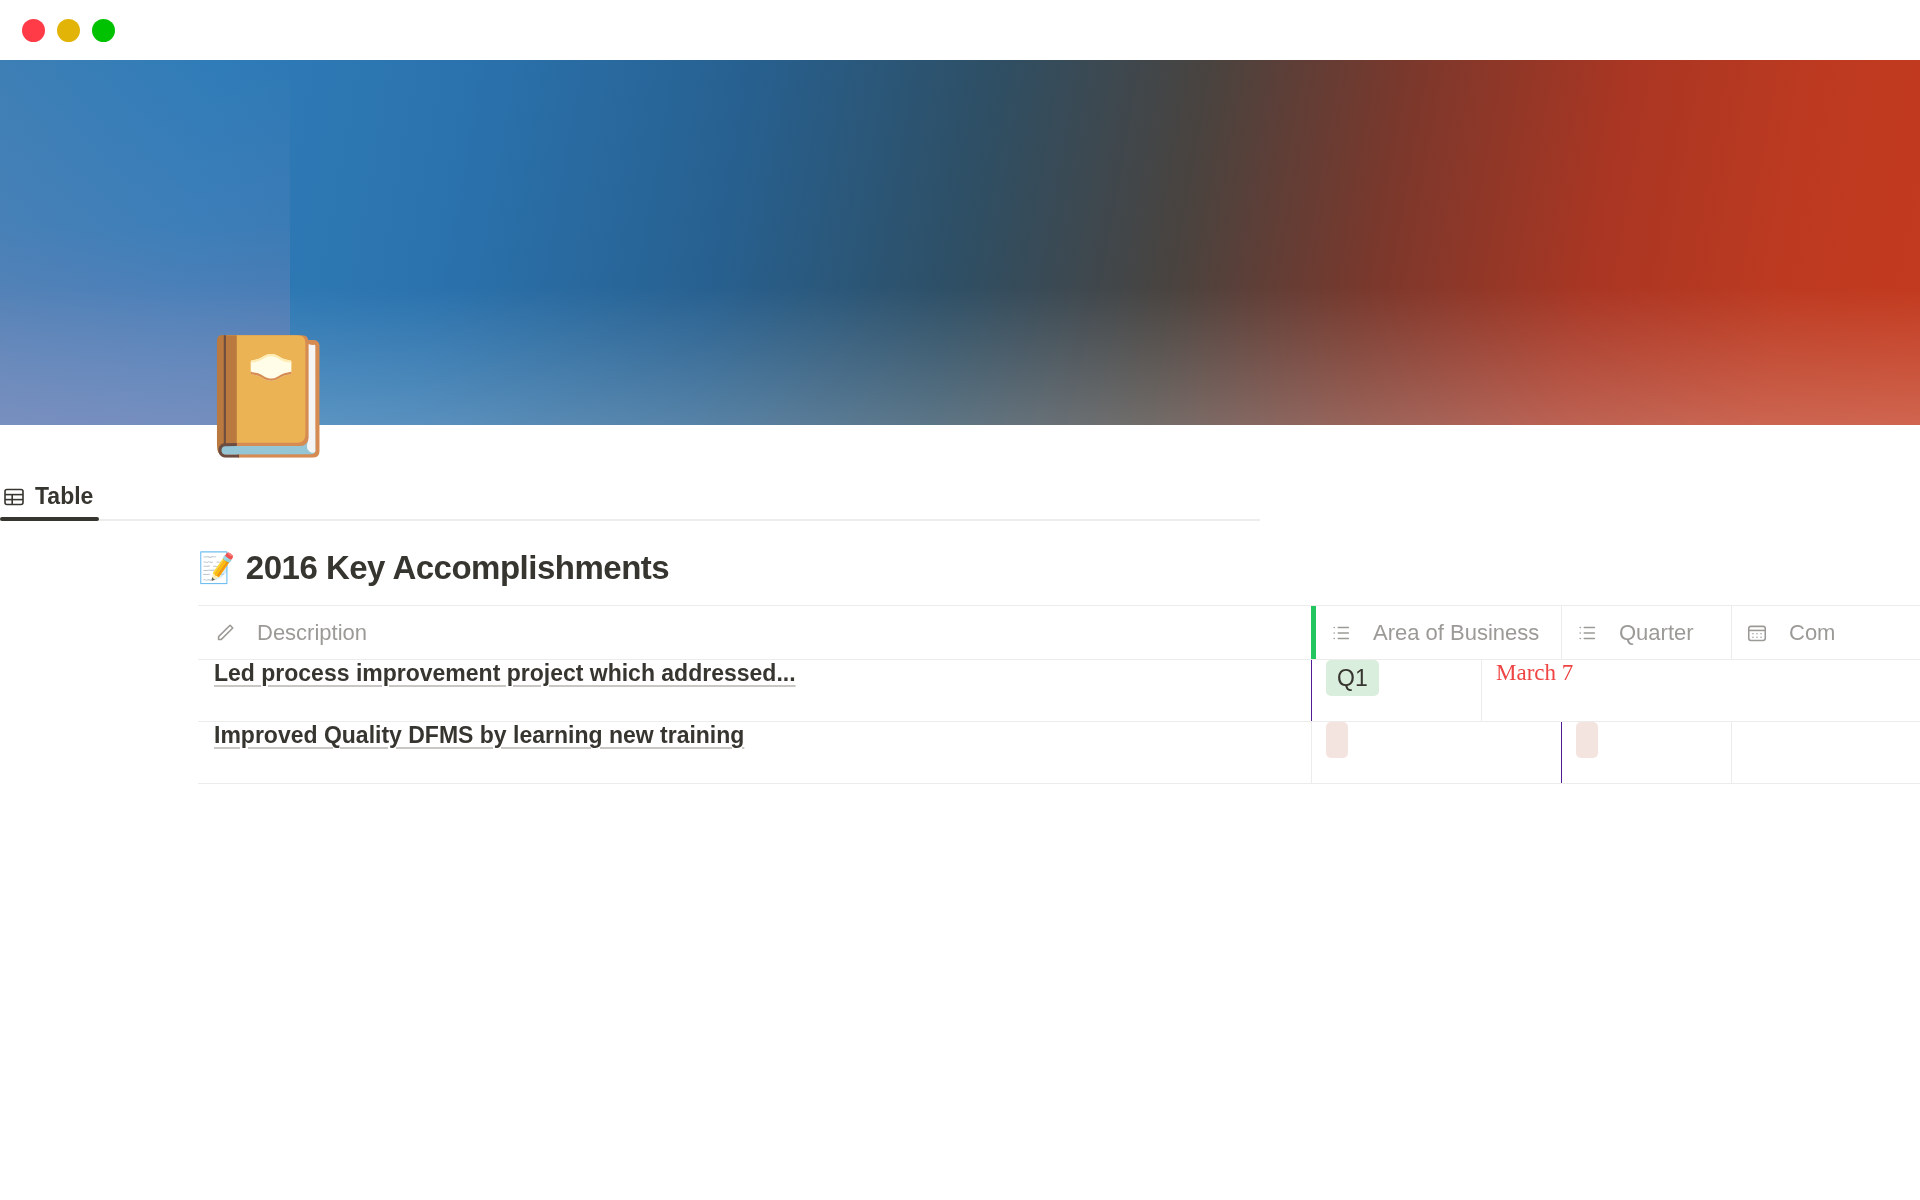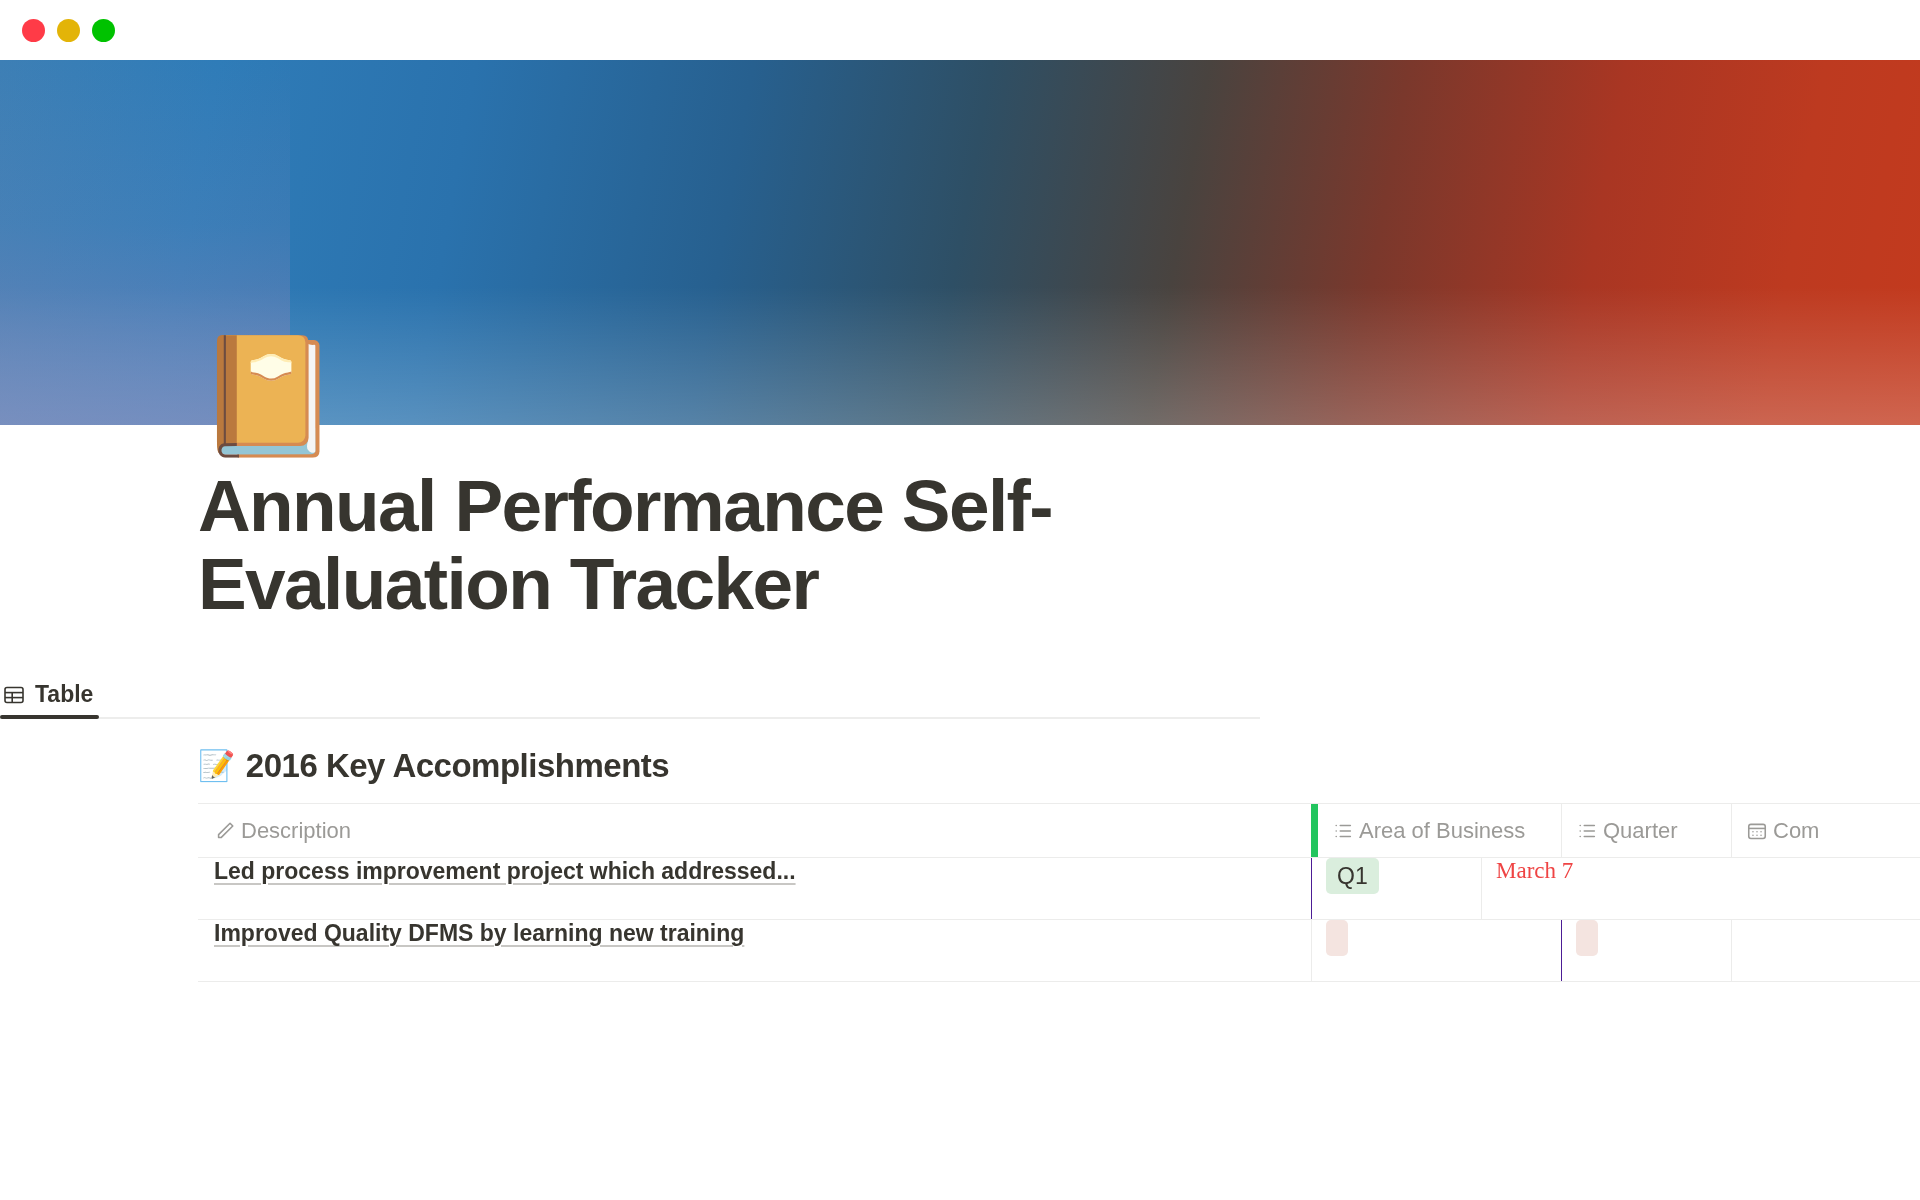--- a/index.html
+++ b/index.html
@@ -185,29 +185,29 @@
   }
   .grid-head {
     display: flex;
     align-items: center;
     height: 54px;
     border-bottom: 1px solid #ececeb;
   }
   .col {
     display: flex;
     align-items: center;
-    gap: 5px;
+    gap: 21px;
     height: 100%;
     padding: 0 14px;
     flex: none;
     overflow: hidden;
     white-space: nowrap;
   }
   .col-desc    { width: 1113px; padding-left: 16px; }
-  .col-area    { width: 250px; border-left: 7px solid #22c55e; }
+  .col-area    { width: 250px; border-left: 5px solid #22c55e; }
   .col-quarter { width: 170px; border-left: 1px solid #ececeb; }
   .col-comp    { width: 247px; border-left: 1px solid #ececeb; }
 
   .col-label {
     font-size: 22px;
     color: #9b9a97;
   }
 
   .grid-row {
     display: flex;
@@ -277,21 +277,20 @@
 
   <div class="cover">
     <div class="cover-grad"></div>
     <div class="cover-lavender"></div>
   </div>
 
   <div class="page-icon">📔</div>
 
   <div class="content">
 
-    <h1 class="page-title">Annual Performance Self-Evaluation Tracker</h1>
 
     <div class="view-tabs">
       <div class="tabs-row">
         <div class="tab active">
           <span class="ico">
             <svg width="24" height="24" viewBox="0 0 24 24" fill="none" stroke="#37352f" stroke-width="1.6">
               <rect x="3" y="4.5" width="18" height="15" rx="2"></rect>
               <line x1="3" y1="9.6" x2="21" y2="9.6"></line>
               <line x1="3" y1="14.6" x2="21" y2="14.6"></line>
               <line x1="10.2" y1="9.6" x2="10.2" y2="19.5"></line>

